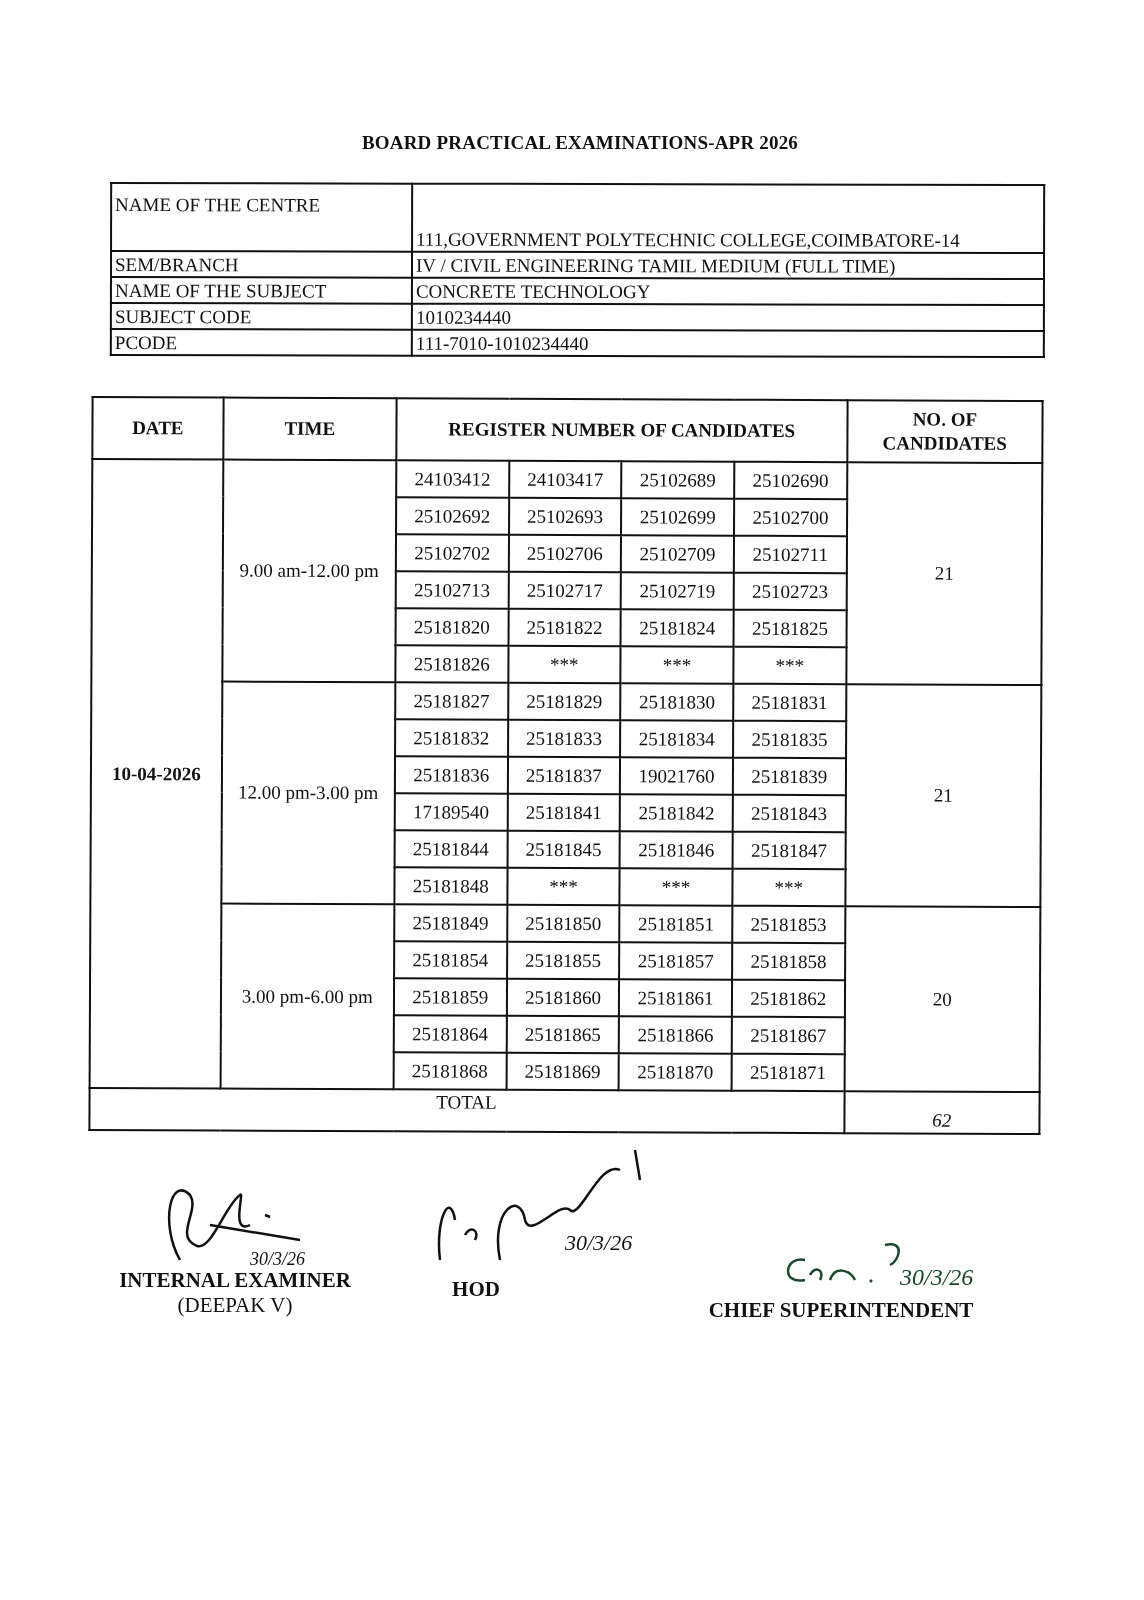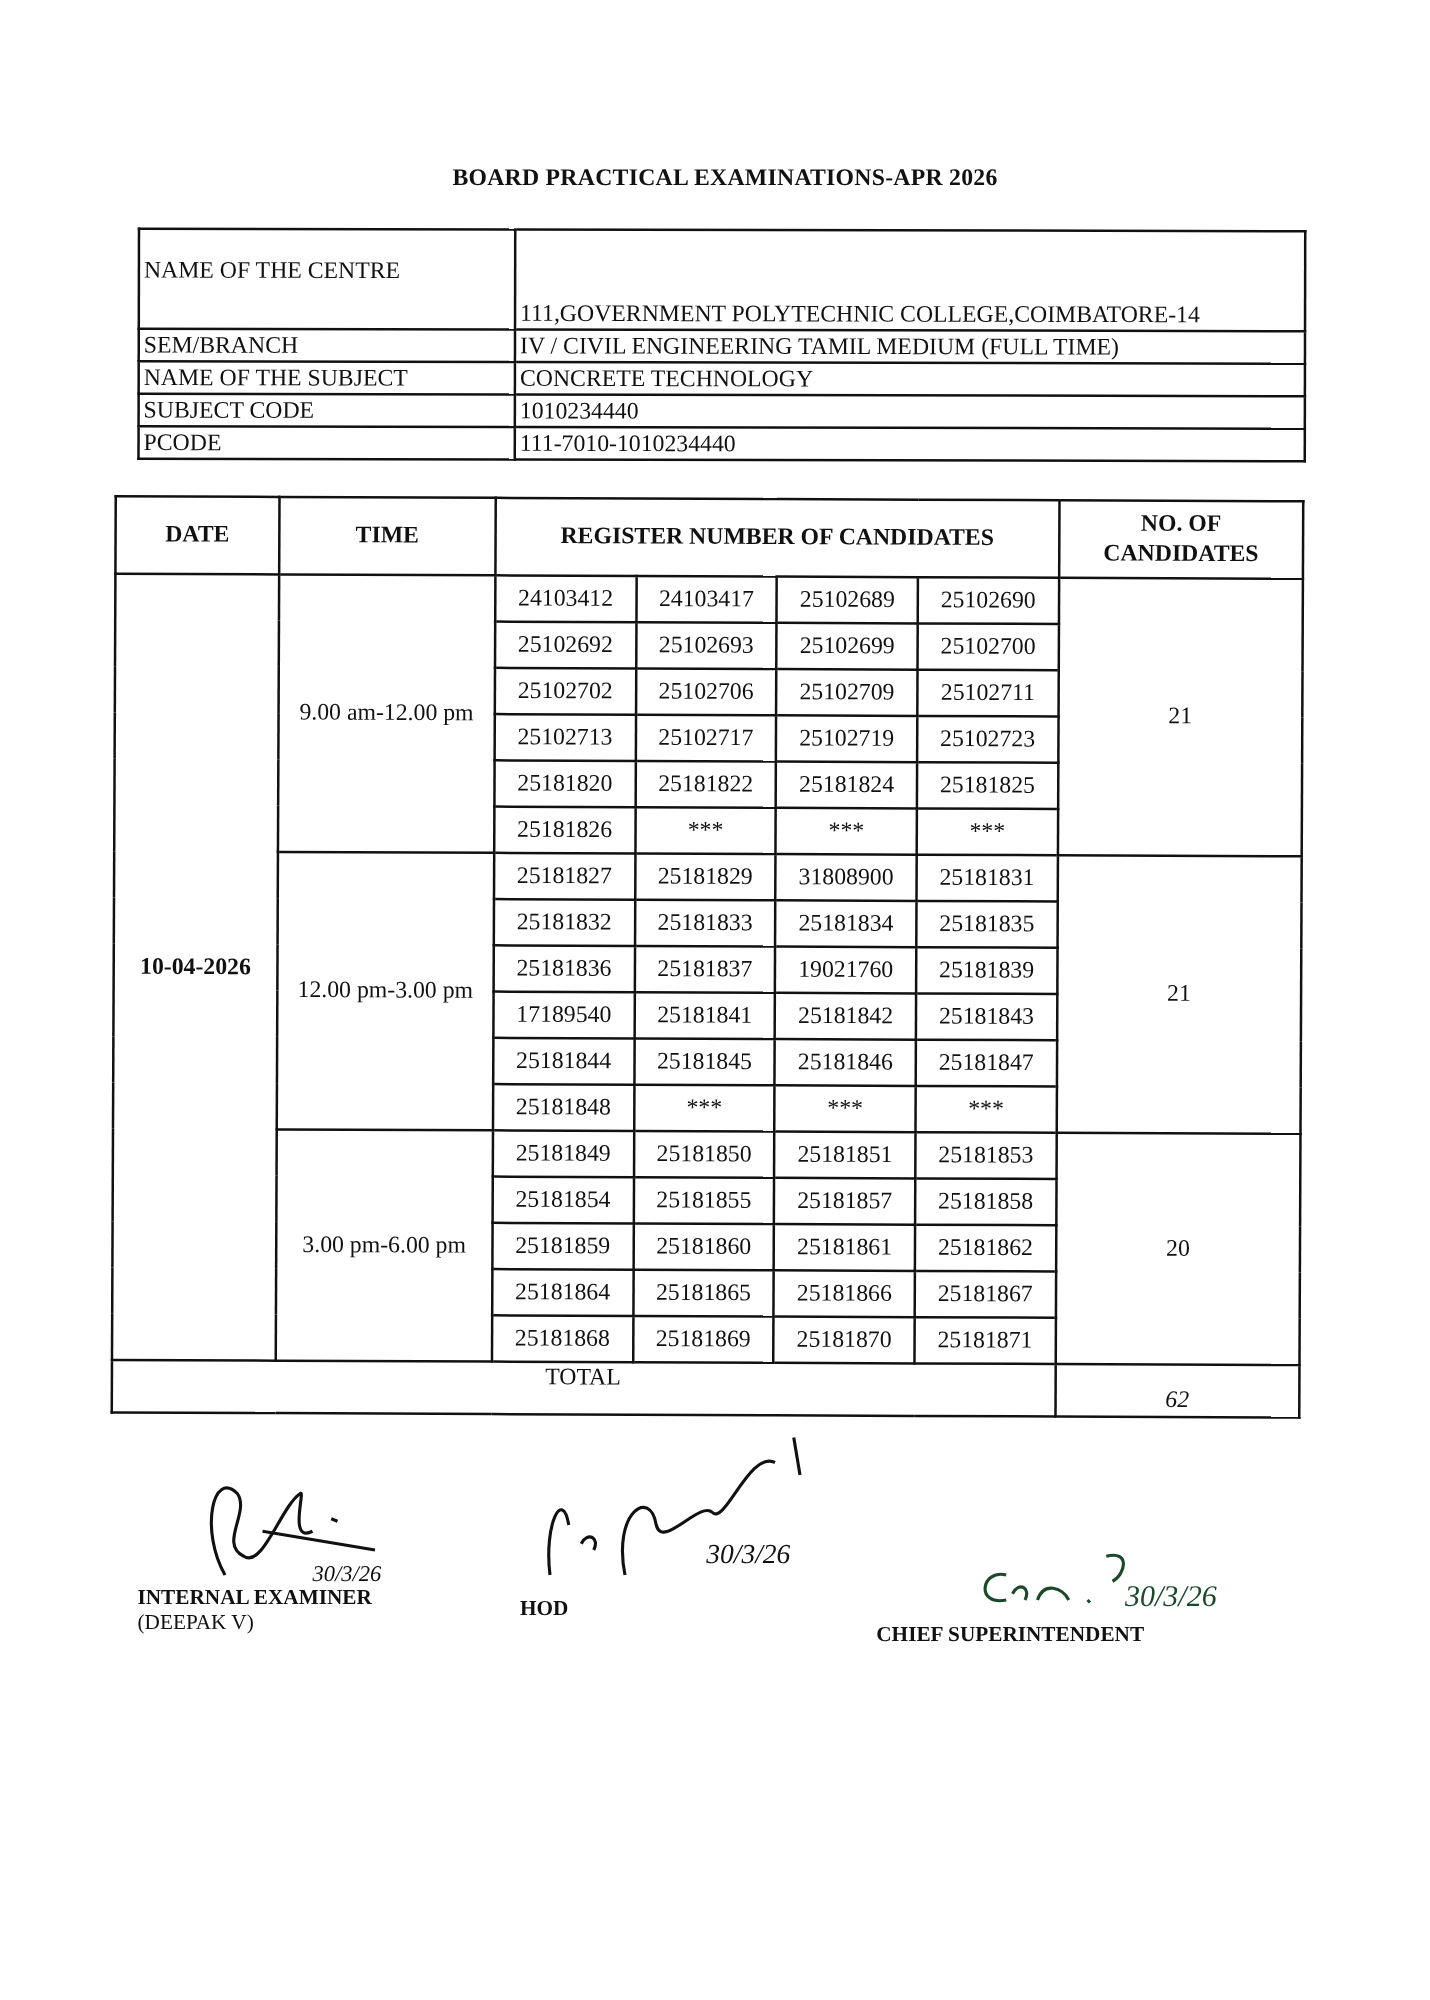--- a/index.html
+++ b/index.html
@@ -15,39 +15,39 @@
   .info {
     position: absolute; left: 110px; top: 183px; width: 935px;
     transform: rotate(0.12deg);
   }
   .info td {
     border: 2px solid #111; font-size: 19px; padding: 0 3px; vertical-align: bottom;
     line-height: 22px;
   }
   .info td.lbl { width: 293px; }
   .info tr.r0 td { height: 56px; }
-  .info tr.r0 td.lbl { vertical-align: top; padding-top: 22px; margin-top: 46px; }
+  .info tr.r0 td.lbl { vertical-align: top; padding-top: 10px; margin-top: 46px; }
   .info tr.rx td { height: 24px; }
 
   .main {
     position: absolute; left: 90px; top: 398px; width: 952px;
     transform: rotate(0.25deg);
   }
   .main td, .main th {
     border: 2px solid #111; text-align: center; vertical-align: middle; font-size: 19px;
   }
   .main th { font-weight: bold; height: 58px; font-size: 19px; }
   .main th.date-h { width: 126px; }
   .main th.time-h { width: 168px; font-family: Liberation Serif, serif; }
   .main th.no-h { width: 190px; line-height: 24px; }
   .main td.reg { width: 108px; height: 33px; }
   .main td.date-cell { font-weight: bold; }
   .main td.total-label { height: 38px; text-align: center; padding-left: 0; vertical-align: top; }
   .sig {
-    position: absolute; font-weight: bold; font-size: 17px;
+    position: absolute; text-align: center; font-weight: bold; font-size: 21px;
   }
   .sig .name { font-weight: normal; }
   .scribble { position: absolute; }
 </style>
 </head>
 <body>
 
 <div class="title">BOARD PRACTICAL EXAMINATIONS-APR 2026</div>
 
 <table class="info">
@@ -121,21 +121,21 @@
       <tr>
         <td class="reg">25181826</td>
         <td class="reg">***</td>
         <td class="reg">***</td>
         <td class="reg">***</td>
       </tr>
       <tr>
         <td rowspan="6">12.00 pm-3.00 pm</td>
         <td class="reg">25181827</td>
         <td class="reg">25181829</td>
-        <td class="reg">31808900</td>
+        <td class="reg">25181830</td>
         <td class="reg">25181831</td>
         <td rowspan="6">21</td>
       </tr>
       <tr>
         <td class="reg">25181832</td>
         <td class="reg">25181833</td>
         <td class="reg">25181834</td>
         <td class="reg">25181835</td>
       </tr>
       <tr>

